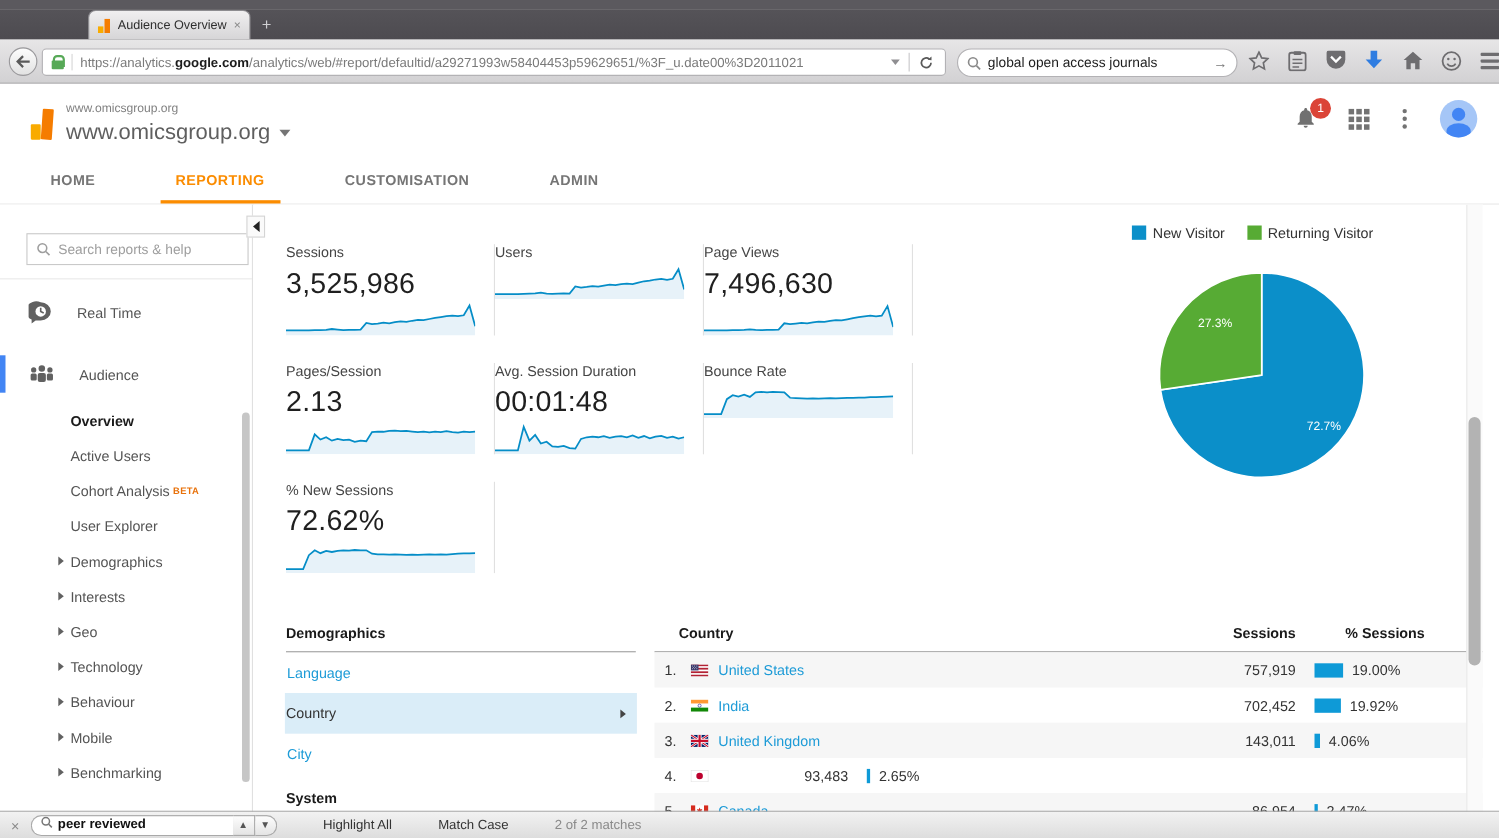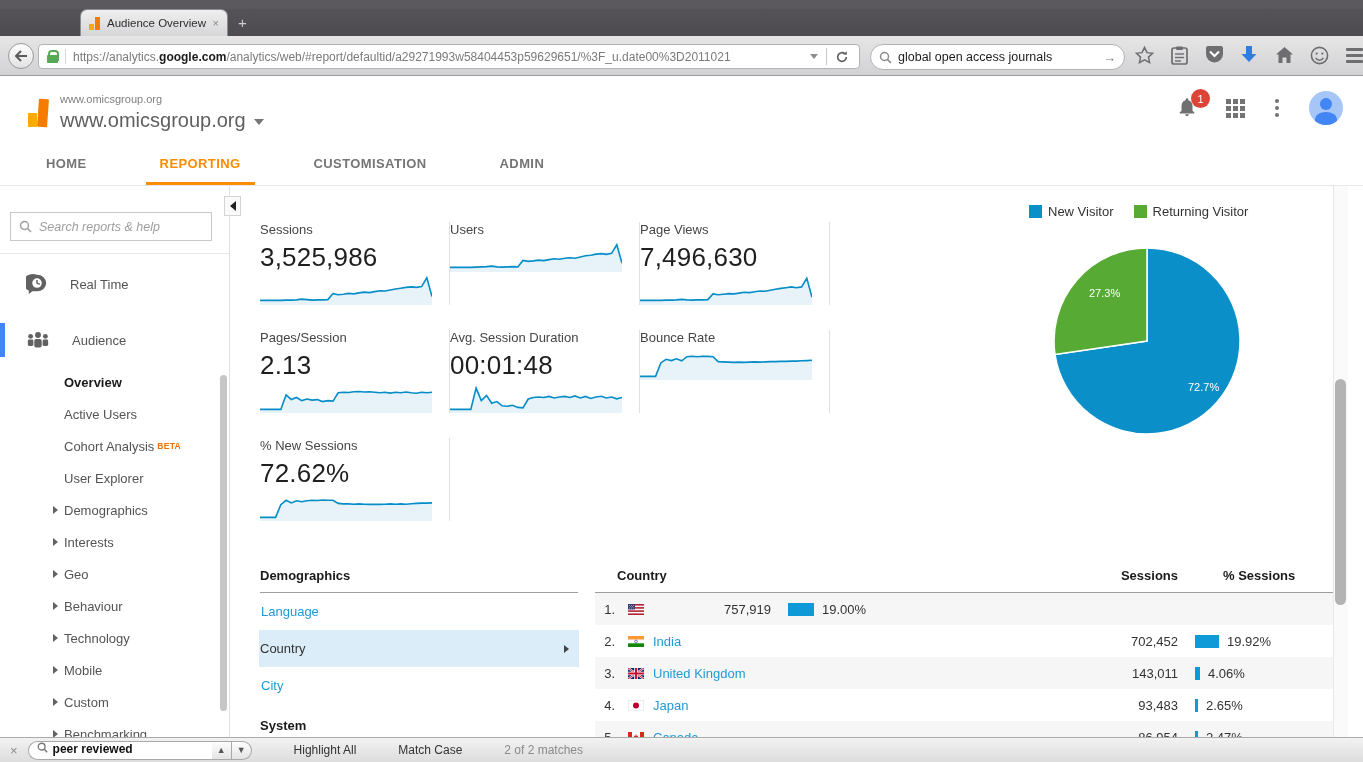--- a/index.html
+++ b/index.html
@@ -67,22 +67,22 @@
   
   #ga-nav { position:absolute; top:145px; left:0; width:100%; height:41px; background:#fff;
     border-bottom:1px solid #e8e8e8; display:flex; align-items:stretch; padding-left:32px; }
   .nav-item { font-size:13px; font-weight:bold; letter-spacing:.4px; color:#757575;
     display:flex; align-items:center; margin-right:45px; padding:0 14px; border-bottom:3px solid transparent; }
   .nav-item.active { color:#fb8c00; border-bottom-color:#fb8c00; }
 
   
   #sidebar { position:absolute; top:186px; left:0; width:230px; height:576px; background:#fff;
     border-right:1px solid #e0e0e0; overflow:hidden; }
-  .sb-search { position:absolute; left:10px; top:26px; width:202px; height:29px; border:1px solid #c9c9c9;
-    background:#fff; display:flex; align-items:center; padding:0 8px;font-style:italic; }
+  .sb-search { position:absolute; left:24px; top:26px; width:202px; height:29px; border:1px solid #c9c9c9;
+    background:#fff; display:flex; align-items:center; padding:0 8px; }
   .sb-search span { font-size:12.5px; color:#9e9e9e; margin-left:7px; }
   .sb-divider { position:absolute; left:0; top:67px; width:230px; height:1px; background:#e8e8e8; }
   .sb-list { position:absolute; left:0; top:68px; width:100%; }
   .sb-item { display:flex; align-items:center; font-size:13px; color:#545454; position:relative; }
   .sb-item.top { height:36px; padding-left:26px; gap:22px; margin-top:12px; }
   .sb-item.top.audience { margin-top:18px; height:40px; }
   .sb-item.active-section:before { content:""; position:absolute; left:0; top:3px; bottom:3px; width:5px; background:#4285f4; }
   .sb-item.sub { height:32px; padding-left:64px; }
   .sb-item.sub.first { margin-top:6px; }
   .sb-item.sub .tri { width:0; height:0; border-top:4px solid transparent; border-bottom:4px solid transparent;
@@ -339,33 +339,29 @@
       <div class="sb-item sub">
         <span class="tri"></span>
         <span>Interests</span>
       </div>
       <div class="sb-item sub">
         <span class="tri"></span>
         <span>Geo</span>
       </div>
       <div class="sb-item sub">
         <span class="tri"></span>
+        <span>Technology</span>
+      </div>
+      <div class="sb-item sub">
+        <span class="tri"></span>
         <span>Behaviour</span>
       </div>
       <div class="sb-item sub">
         <span class="tri"></span>
-        <span>Technology</span>
-      </div>
-      <div class="sb-item sub">
-        <span class="tri"></span>
         <span>Mobile</span>
-      </div>
-      <div class="sb-item sub">
-        <span class="tri"></span>
-        <span>Custom</span>
       </div>
       <div class="sb-item sub">
         <span class="tri"></span>
         <span>Benchmarking</span>
       </div>
     </div>
   <div class="sb-scroll"></div>
 </div>
 <div class="collapse-btn">
     <i></i>
@@ -481,20 +477,21 @@
                 <circle cx="3.5" cy="1.4" r=".45"></circle>
                 <circle cx="5.5" cy="1.4" r=".45"></circle>
                 <circle cx="2.5" cy="2.7" r=".45"></circle>
                 <circle cx="4.5" cy="2.7" r=".45"></circle>
                 <circle cx="1.5" cy="4" r=".45"></circle>
                 <circle cx="3.5" cy="4" r=".45"></circle>
                 <circle cx="5.5" cy="4" r=".45"></circle>
               </g>
             </svg>
           </span>
+          <span class="ct-name">United States</span>
           <span class="ct-sessions">757,919</span>
           <span class="ct-pct">
             <span class="ct-bar" style="width:26px"></span>
             <span>19.00%</span>
           </span>
         </div>
         <div class="ct-row">
           <span class="ct-rank">2.</span>
           <span class="ct-flag">
             <svg width="16" height="11">
@@ -530,21 +527,20 @@
           </span>
         </div>
         <div class="ct-row">
           <span class="ct-rank">4.</span>
           <span class="ct-flag">
             <svg width="16" height="11">
               <rect width="16" height="11" fill="#fff" stroke="#ddd" stroke-width="1"></rect>
               <circle cx="8" cy="5.5" r="3" fill="#bc002d"></circle>
             </svg>
           </span>
-          <span class="ct-name">Japan</span>
           <span class="ct-sessions">93,483</span>
           <span class="ct-pct">
             <span class="ct-bar" style="width:3px"></span>
             <span>2.65%</span>
           </span>
         </div>
         <div class="ct-row">
           <span class="ct-rank">5.</span>
           <span class="ct-flag">
             <svg width="16" height="11">

